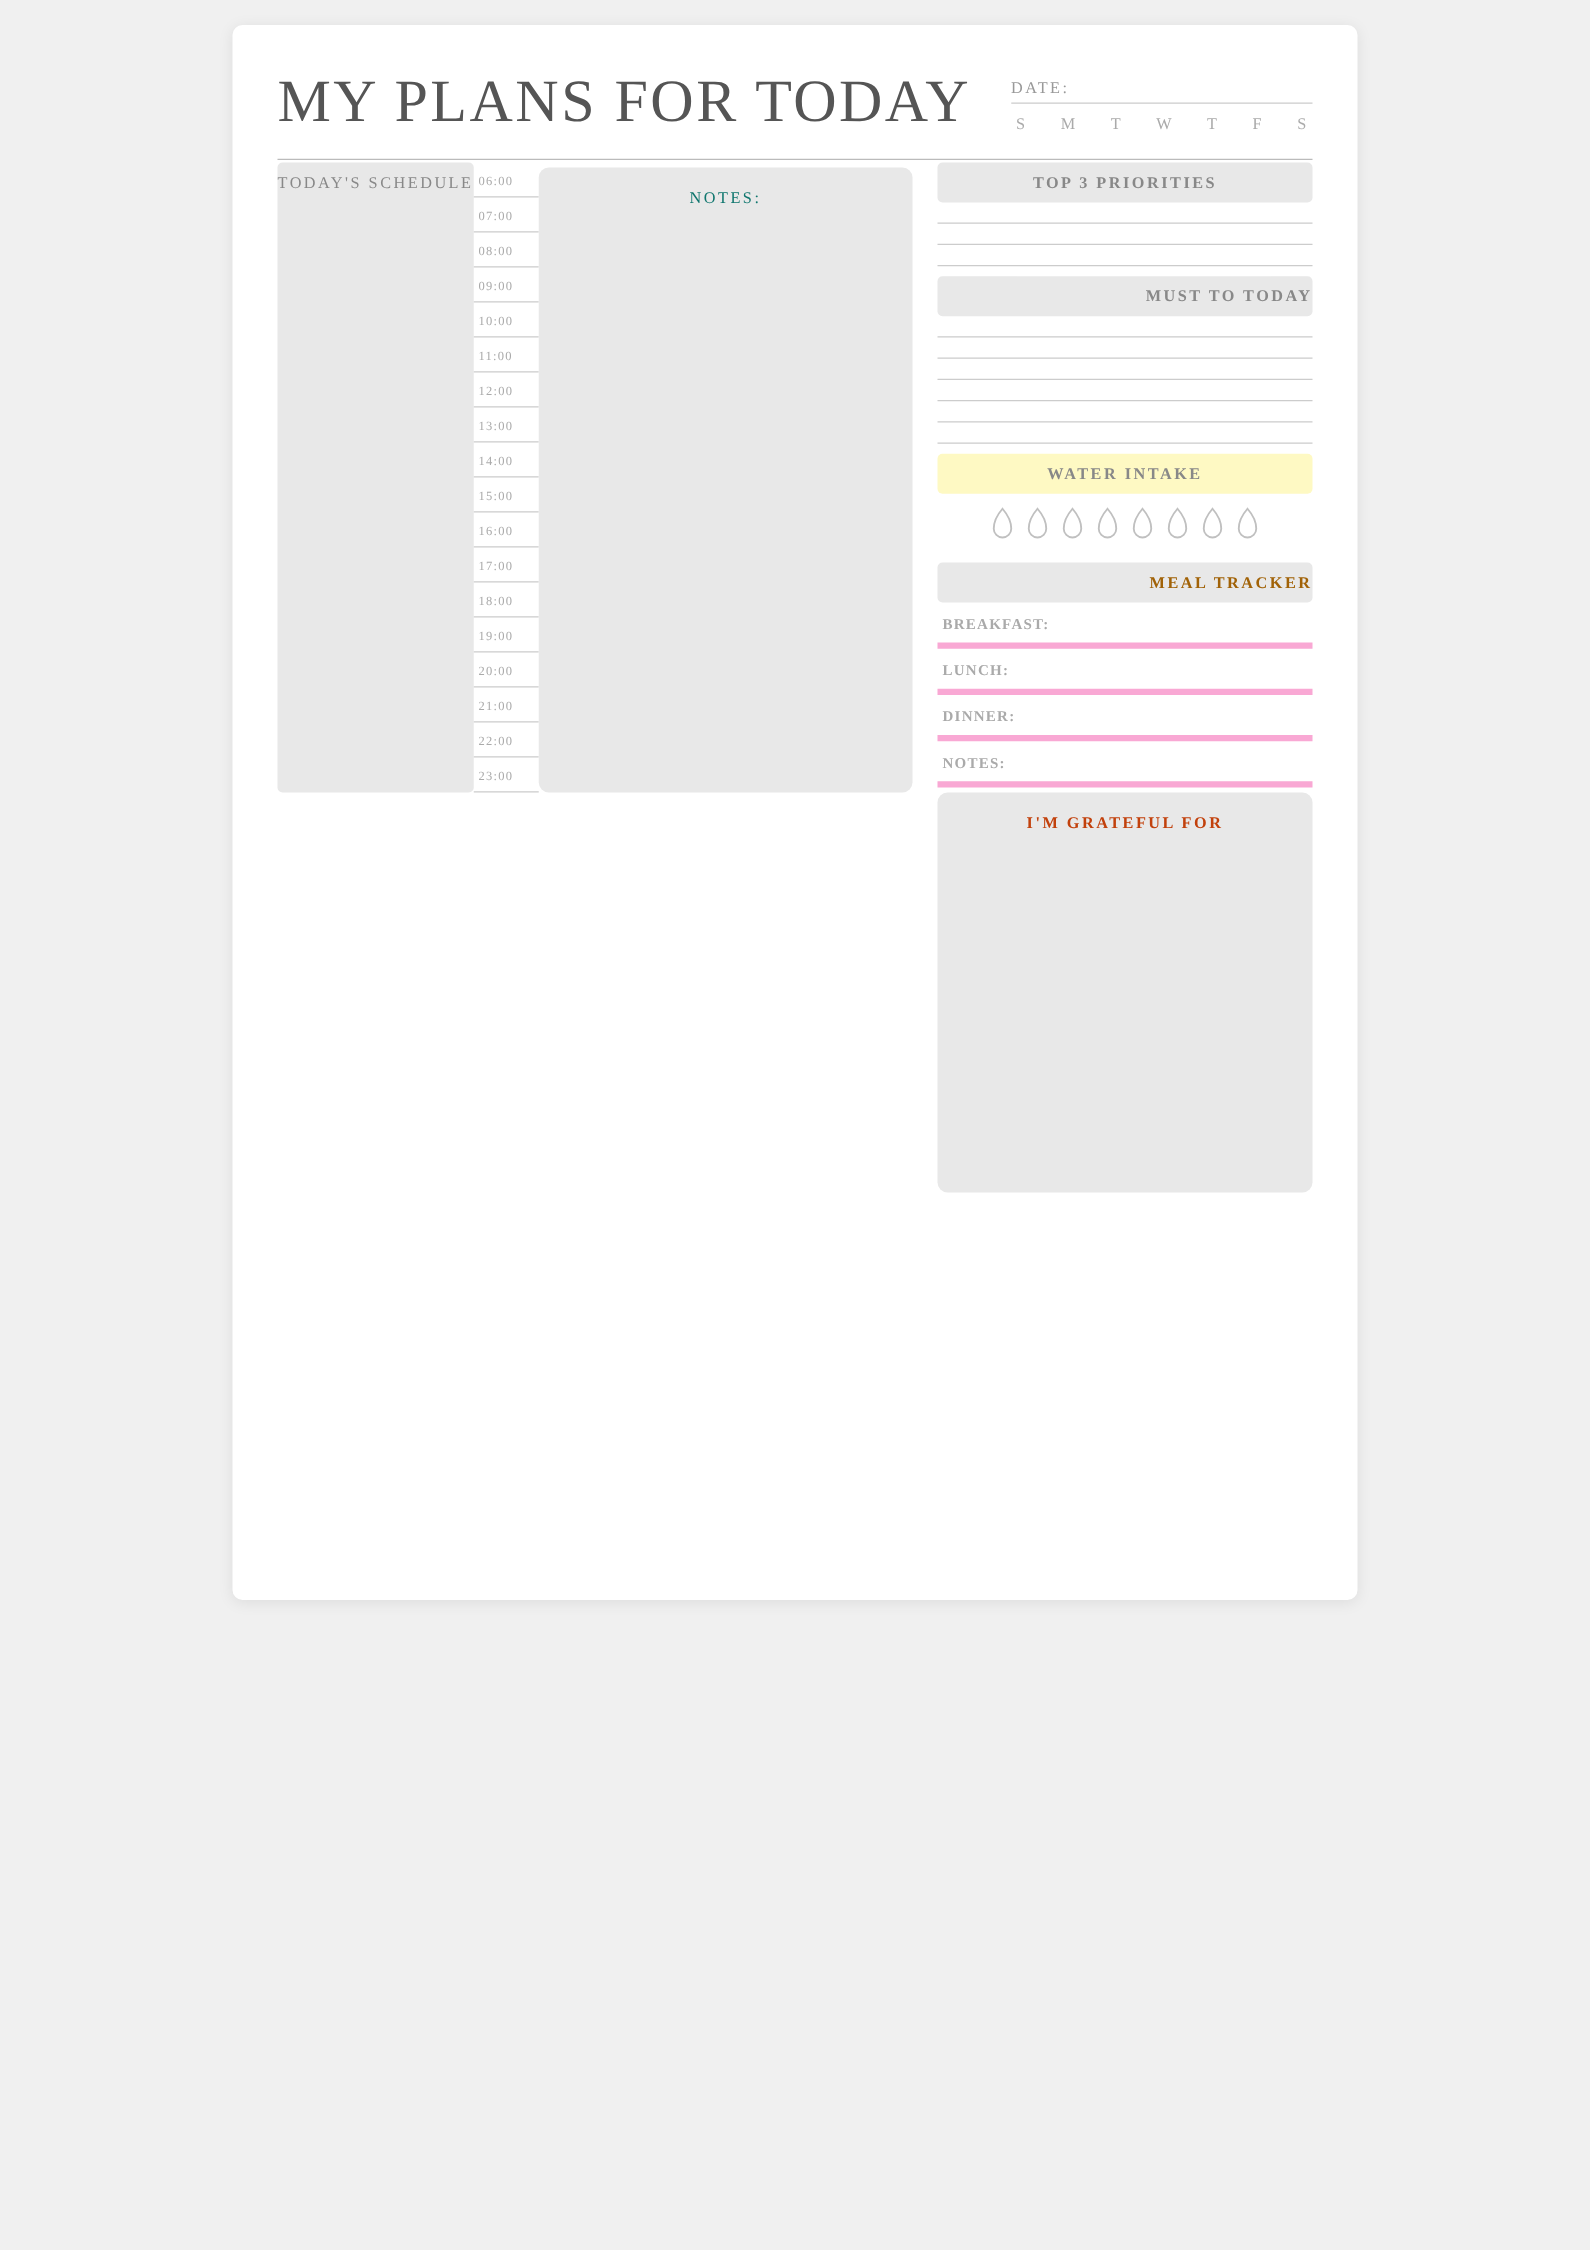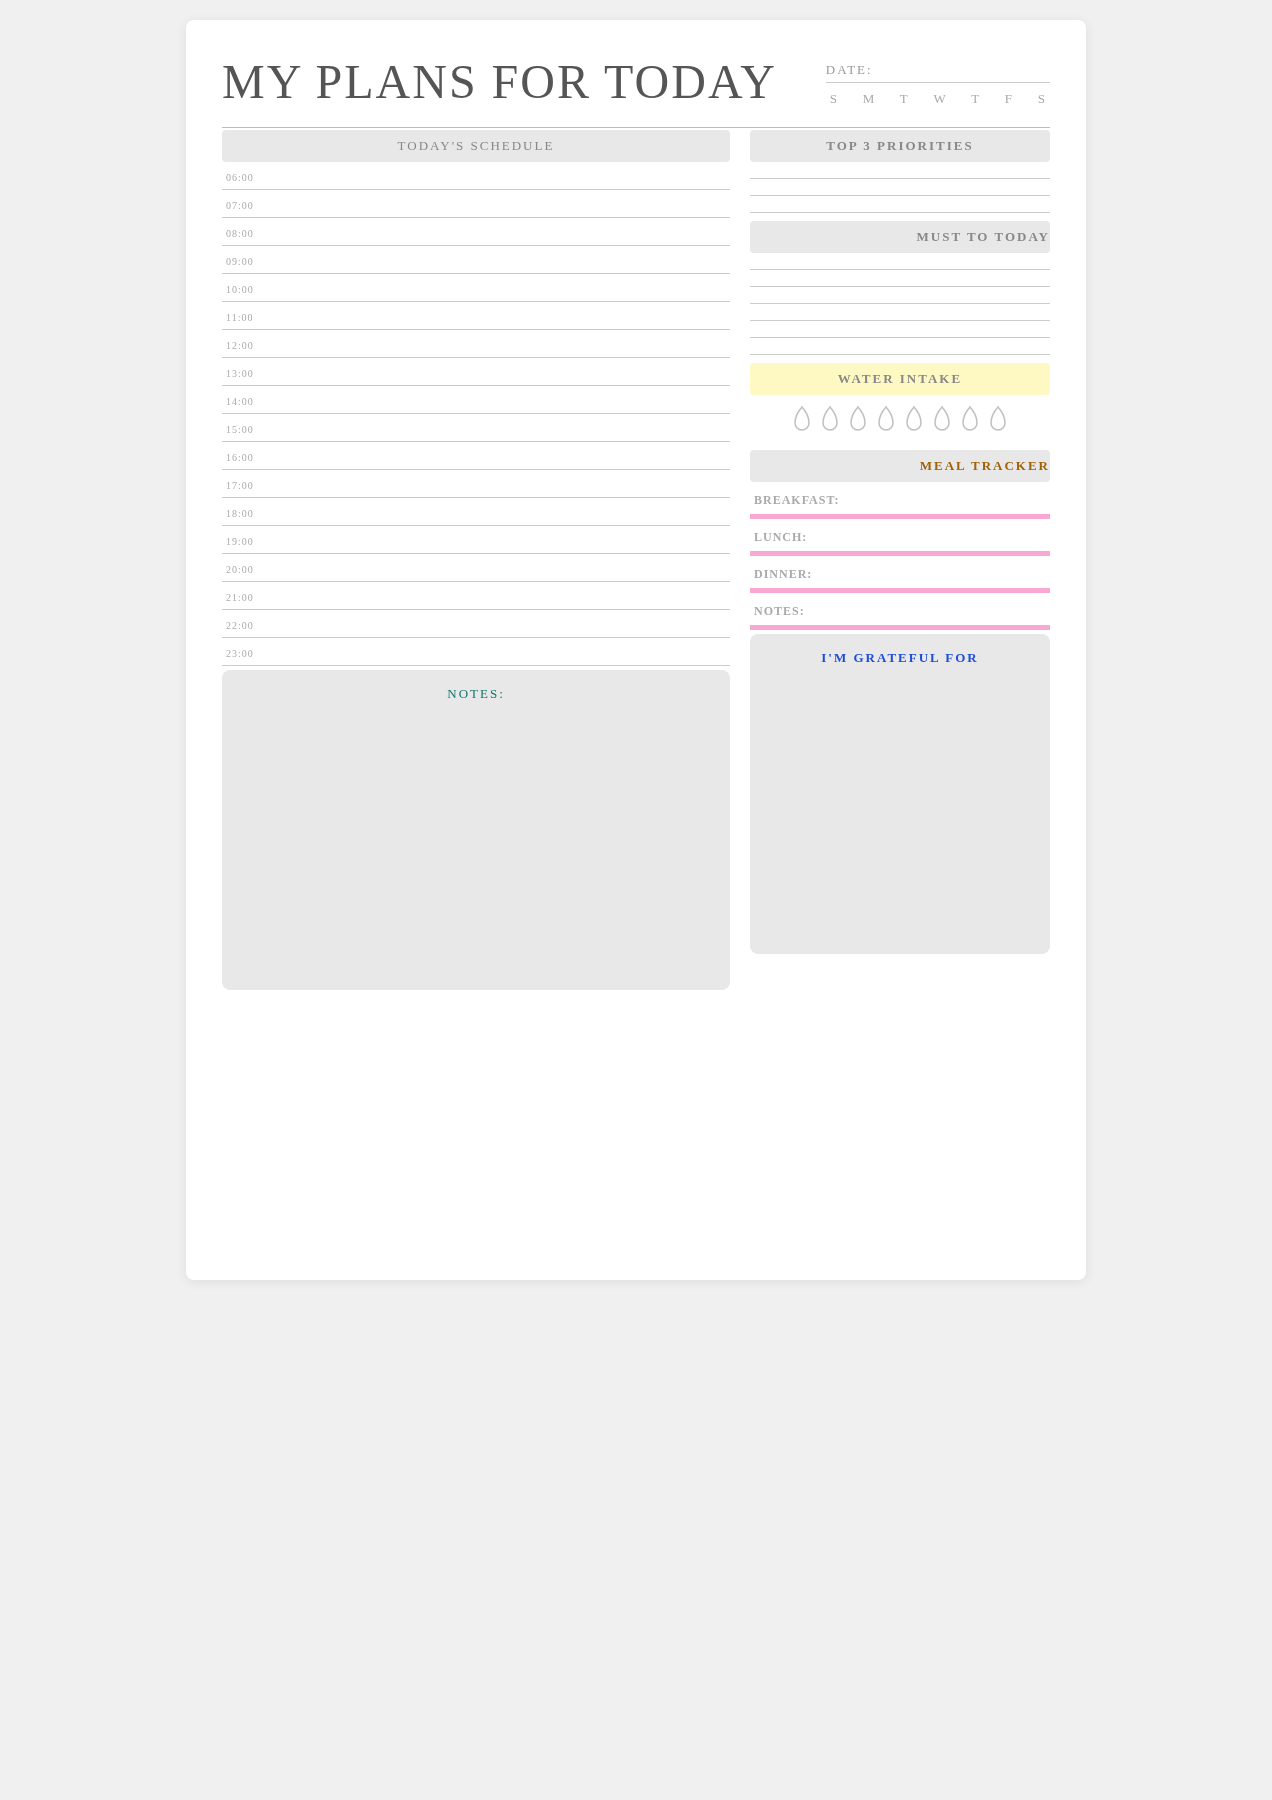--- a/index.html
+++ b/index.html
@@ -23,21 +23,21 @@
       min-height: 1260px;
       padding: 36px 36px 36px 36px;
       border-radius: 8px;
       box-shadow: 0 2px 12px rgba(0,0,0,0.08);
     }
 
     
     .header {
       display: flex;
       align-items: flex-start;
-      gap: 49px;
+      gap: 32px;
       margin-bottom: 18px;
     }
 
     .header-title {
       flex: 0 0 auto;
     }
 
     .header-title h1 {
       font-size: 48px;
       font-weight: 400;
@@ -81,21 +81,20 @@
     .main-layout {
       display: flex;
       gap: 20px;
       align-items: flex-start;
     }
 
     
     .left-col {
       flex: 1;
       display: flex;
-      flex-direction: column;
     }
 
     .section-header-gray {
       background: #e8e8e8;
       text-align: center;
       padding: 8px 0;
       font-size: 13px;
       letter-spacing: 2px;
       color: #888;
       border-radius: 4px;
@@ -226,21 +225,21 @@
       border-radius: 8px;
       min-height: 320px;
       padding: 16px;
       margin-top: 4px;
       flex: 1;
     }
 
     .grateful-label {
       font-size: 13px;
       letter-spacing: 2px;
-      color: #1d4ed8;
+      color: #c2410c;
       text-align: center;
     }
 
     hr.section-divider {
       border: none;
       border-top: 1.5px solid #bbb;
       margin-bottom: 2px;
       margin-top: 0;
     }
   </style>

